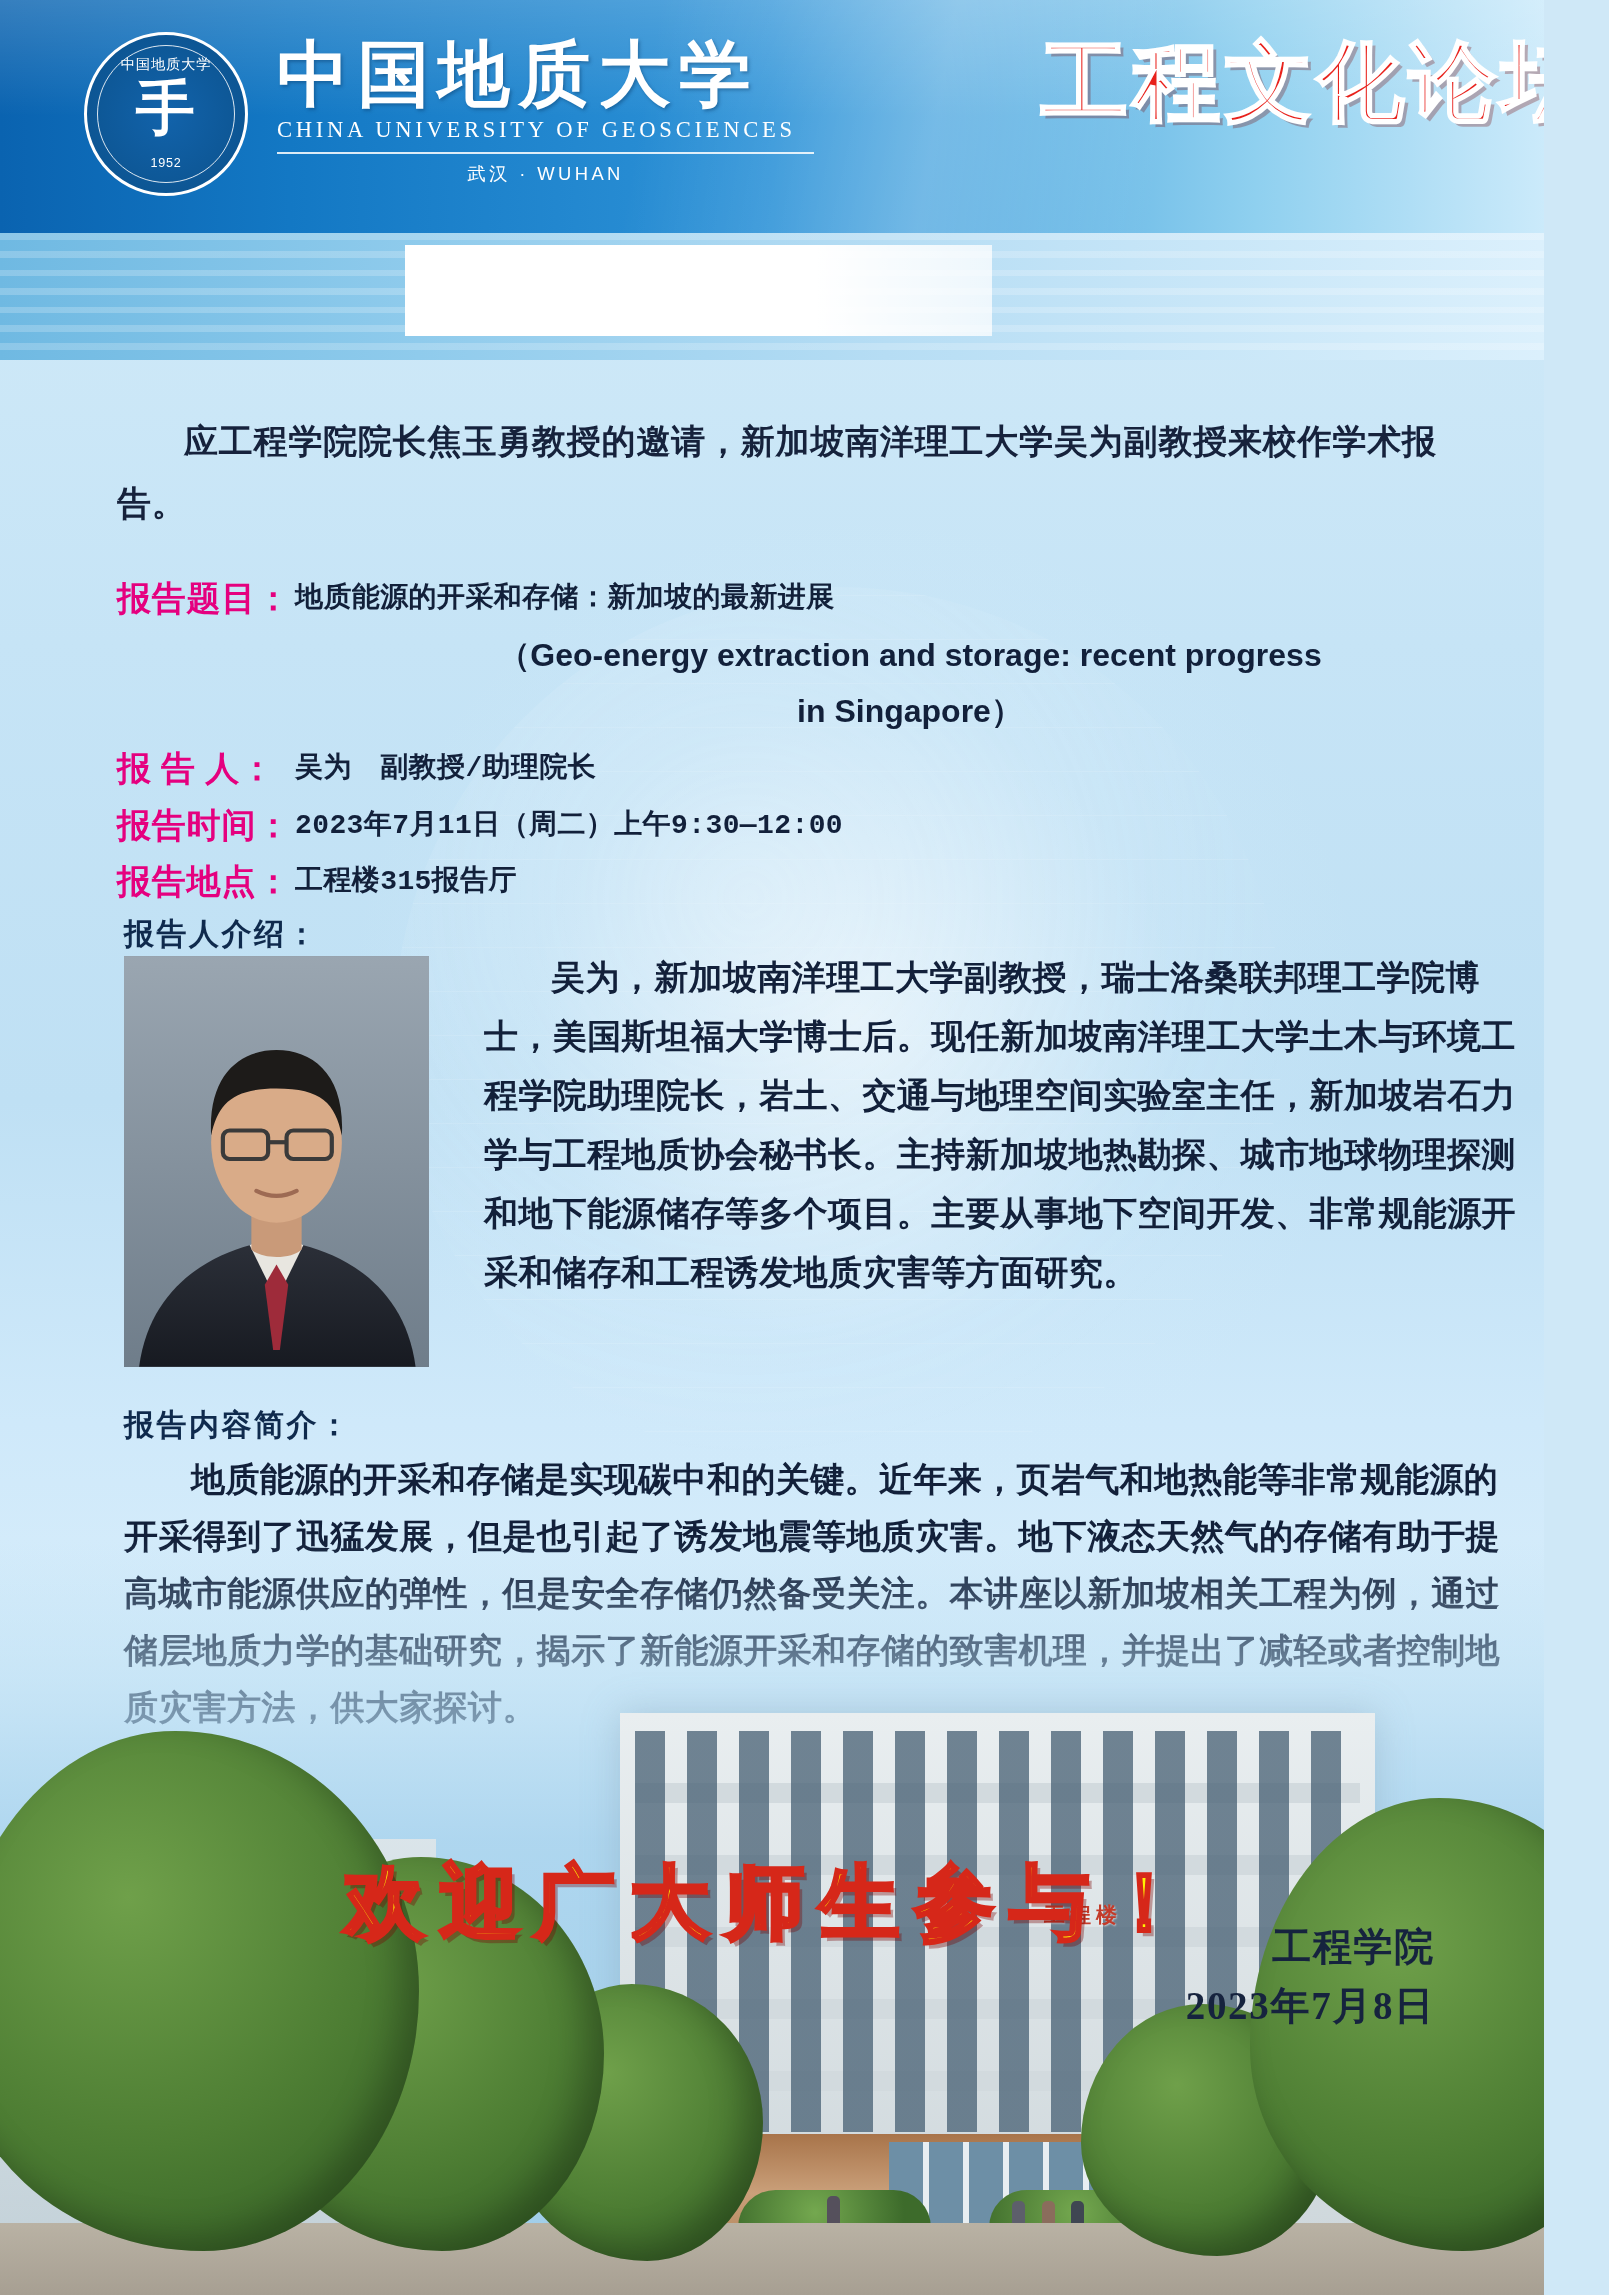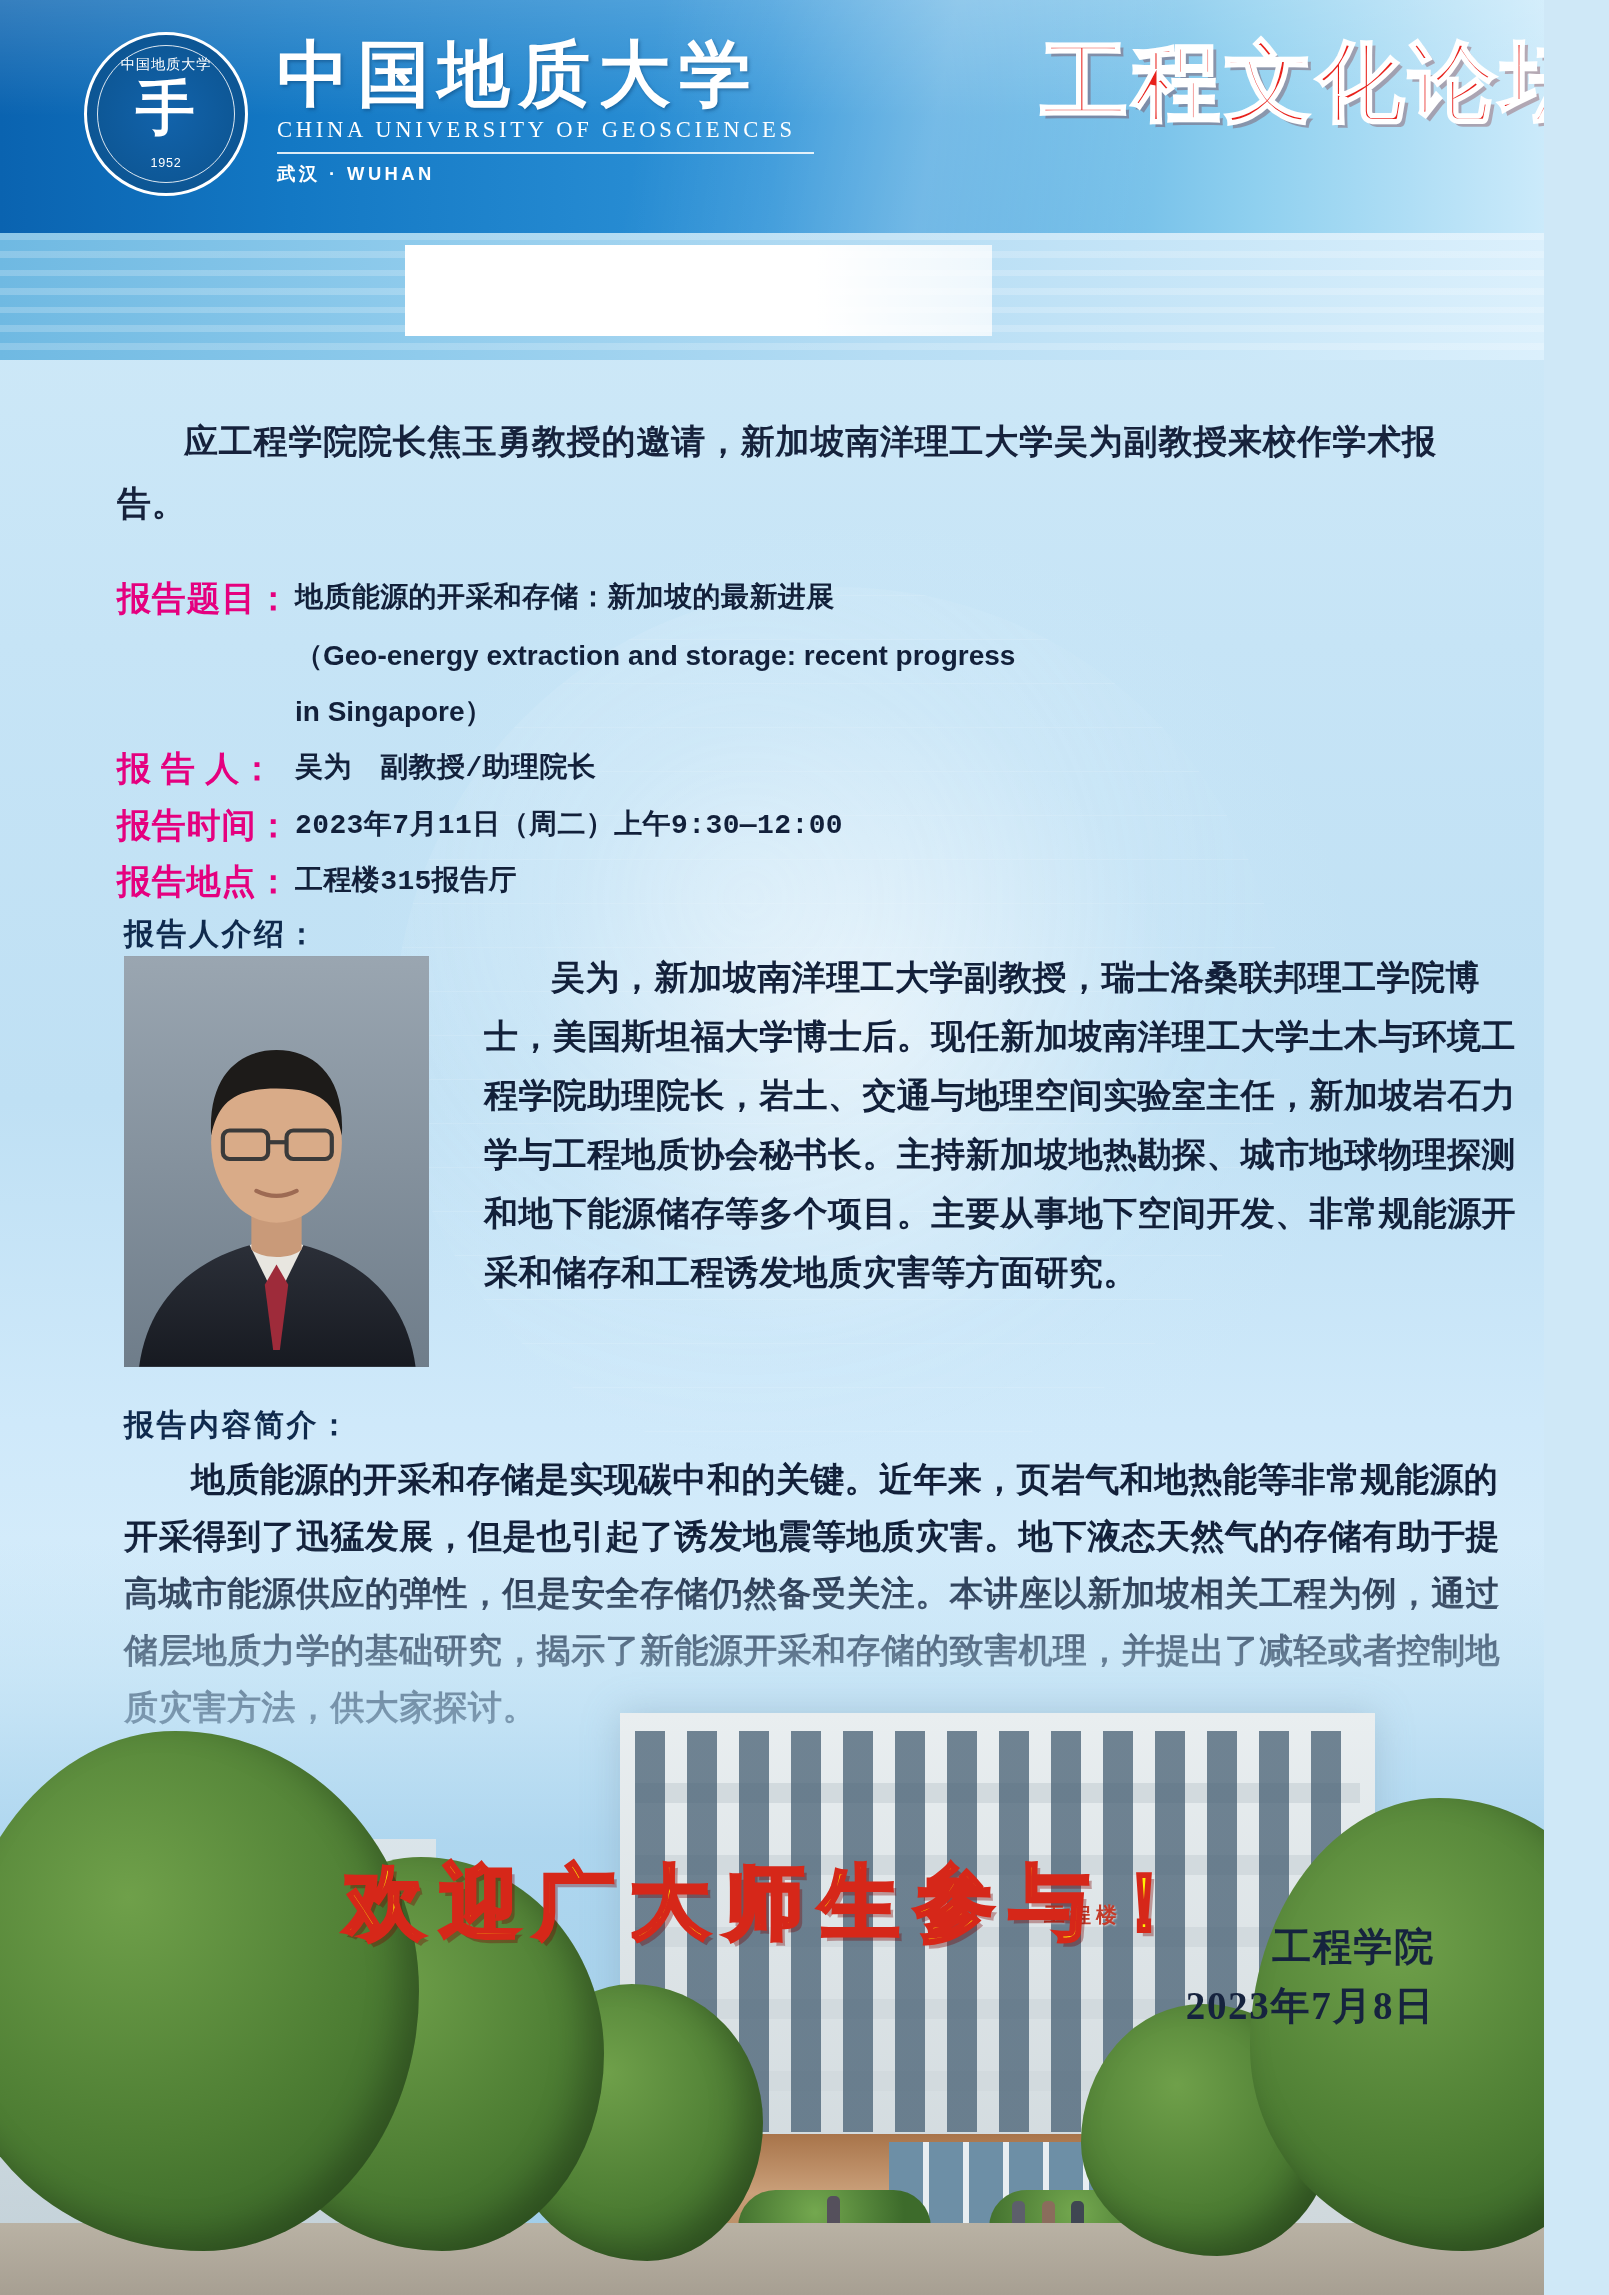--- a/index.html
+++ b/index.html
@@ -124,23 +124,22 @@
     white-space: nowrap;
   }
   .uni .rule {
     width: 537px; height: 1.7px;
     background: rgba(255,255,255,.85);
     margin: 9.2px 0 6.7px 0;
   }
   .uni .campus {
     font-size: 18.4px;
     letter-spacing: 3.4px;
-    text-align: left;
+    text-align: center;
     width: 537px;
-    font-weight: bold;
   }
   .forum-title {
     position: absolute;
     right: 17px; top: 37px;
     font-family: "Liberation Serif", serif;
     font-weight: bold;
     font-size: 87px;
     line-height: 92px;
     letter-spacing: 5px;
     color: #e8211b;
@@ -227,23 +226,24 @@
     flex: 1 1 auto;
     font-family: Liberation Mono, monospace;
     font-weight: bold;
     font-size: 28px;
     line-height: 55px;
     color: #12203a;
     letter-spacing: 0.4px;
   }
   .field-value.en {
     font-family: "Liberation Sans", sans-serif;
-    font-size: 28px;
+    font-size: 32px;
     line-height: 55px;
     letter-spacing: 0;
+    text-align: center;
   }
 
   
   .bio-head, .abs-head {
     position: absolute;
     font-family: "Liberation Serif", serif;
     font-size: 30px;
     font-weight: bold;
     color: #0f2a4d;
     letter-spacing: 2.5px;

